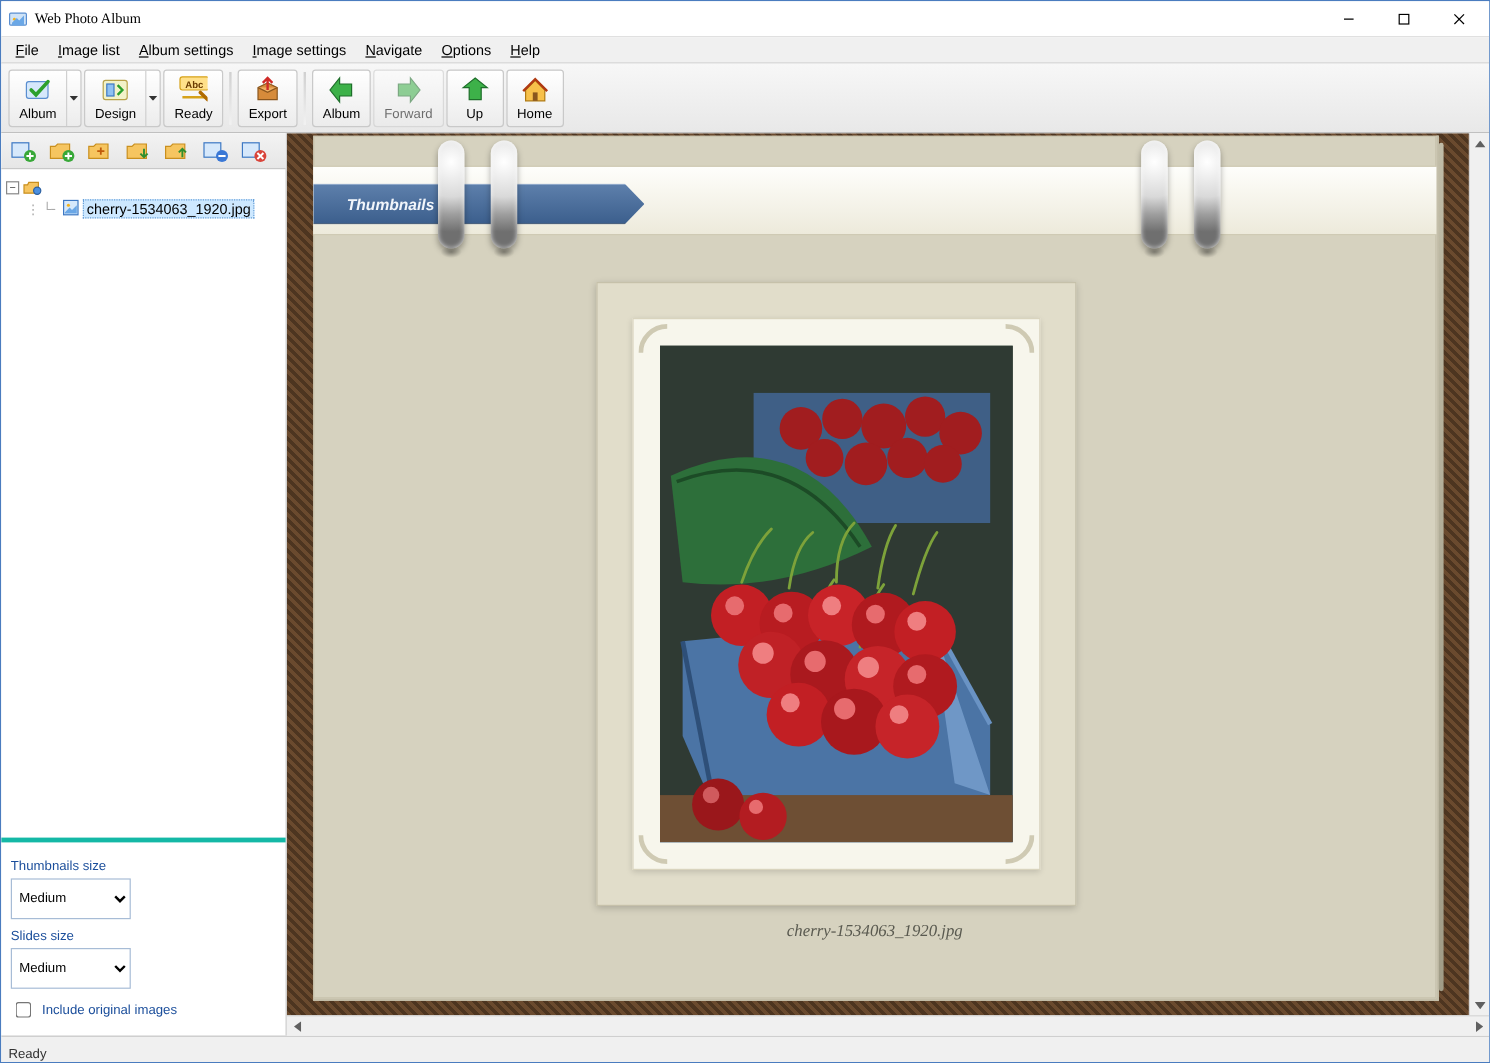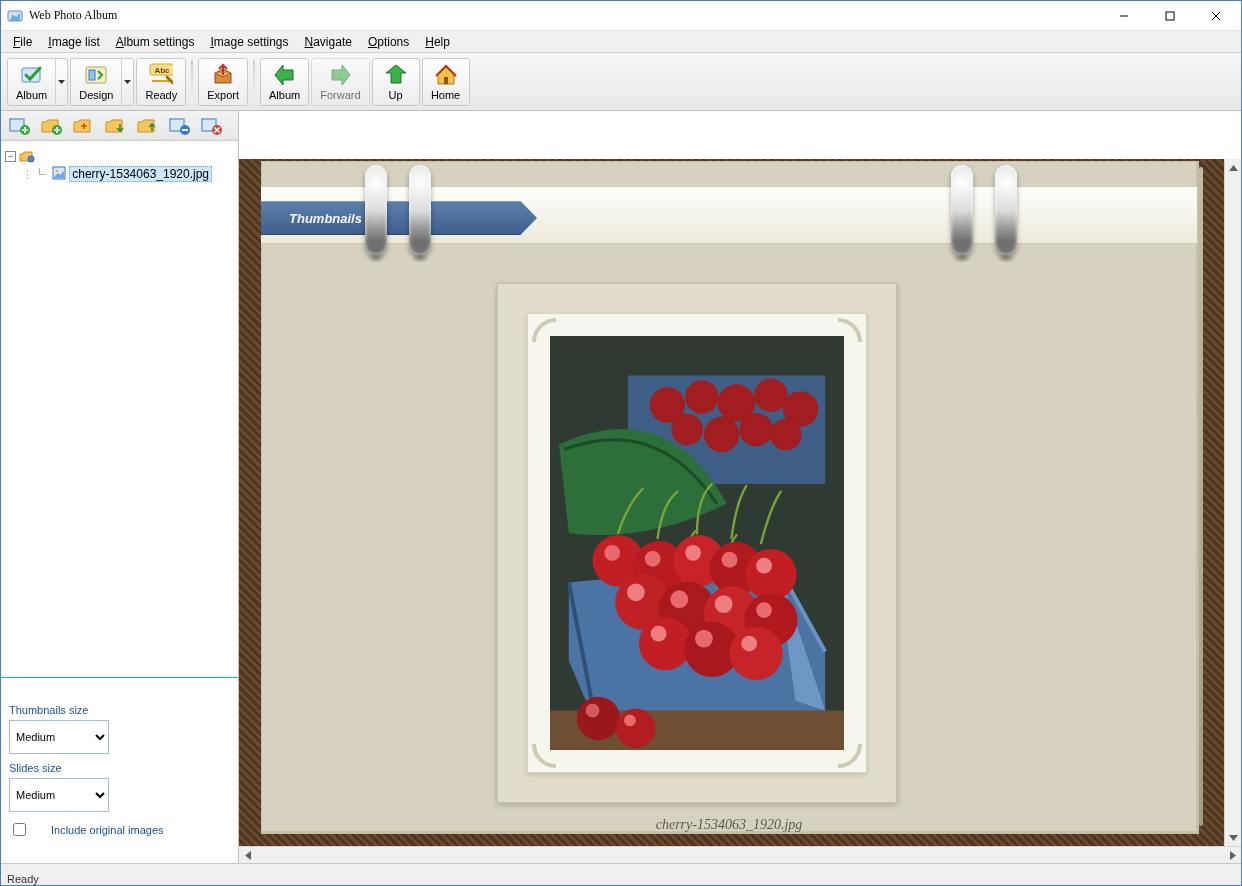--- a/index.html
+++ b/index.html
@@ -35,28 +35,28 @@
   .minitool { height:30px; background:linear-gradient(#f3f3f3,#e6e6e6); border-bottom:1px solid #c8c8c8; display:flex; align-items:center; padding:2px 4px; gap:2px; }
   .minitool .mbtn { width:30px; height:26px; border:1px solid transparent; border-radius:2px; display:flex; align-items:center; justify-content:center; }
   .tree { flex:1; overflow:auto; padding:6px 4px 6px 4px; }
   .tree-row { display:flex; align-items:center; height:18px; gap:3px; }
   .tree-row .exp { width:11px; height:11px; border:1px solid #888; font-size:9px; line-height:9px; text-align:center; color:#444; cursor:default; }
   .tree-row .ic { width:16px; height:16px; display:flex; align-items:center; justify-content:center; }
   .tree-child { display:flex; align-items:center; height:18px; margin-left:17px; gap:3px; }
   .tree-child .branch { color:#aaa; font-family:monospace; font-size:11px; }
   .tree-child .selected { background:#cde8ff; border:1px dotted #6aa0d8; padding:0 2px; color:#000; }
 
-  .leftopts { border-top:1px solid #14b8a6; padding:24px 8px; }
+  .leftopts { border-top:4px solid #14b8a6; padding:12px 8px; }
   .leftopts .optlabel { font-size:11px; color:#1b4e9b; margin:2px 0 4px; }
   .leftopts select { width:100px; height:34px; border:1px solid #a7bcd6; background:#fff; font-size:11px; padding:1px 2px; }
-  .leftopts .chkrow { margin-top:8px; display:flex; align-items:center; gap:22px; font-size:11px; color:#1b4e9b; }
+  .leftopts .chkrow { margin-top:8px; display:flex; align-items:center; gap:6px; font-size:11px; color:#1b4e9b; }
   .leftopts .chkrow input { width:13px; height:13px; }
 
   
-  .previewwrap { flex:1; display:flex; flex-direction:column; min-width:0; background:#efefef; position:relative;margin-top:48px; }
+  .previewwrap { flex:1; display:flex; flex-direction:column; min-width:0; background:#efefef; position:relative; }
   .preview { flex:1; position:relative; overflow:hidden; display:flex; }
   .preview .vscroll { width:17px; background:#f0f0f0; border-left:1px solid #d4d4d4; display:flex; flex-direction:column; }
   .preview .vscroll .arrow { height:17px; display:flex; align-items:center; justify-content:center; background:#f0f0f0; }
   .preview .vscroll .track { flex:1; background:#f0f0f0; }
   .hscroll { height:17px; background:#f0f0f0; border-top:1px solid #d4d4d4; display:flex; }
   .hscroll .arrow { width:17px; display:flex; align-items:center; justify-content:center; }
   .hscroll .track { flex:1; }
 
   .stage { flex:1; position:relative; overflow:hidden;
     background:

